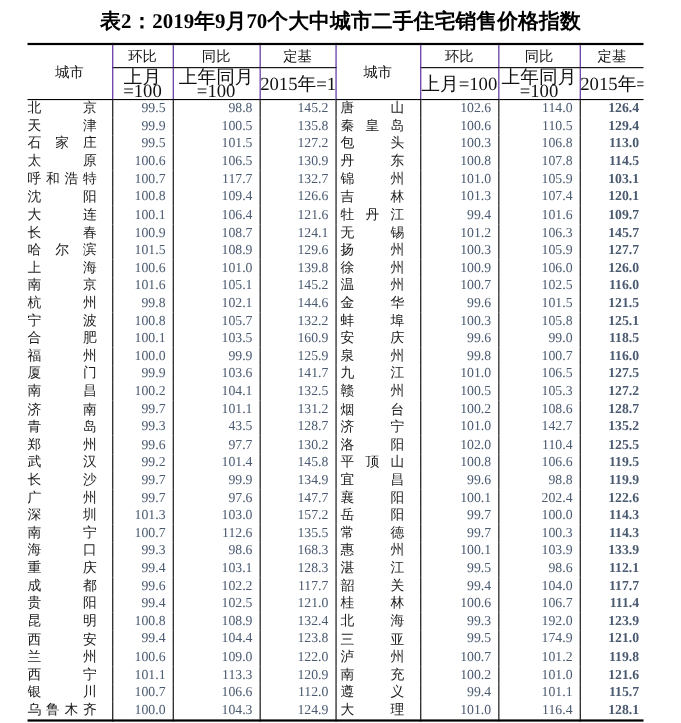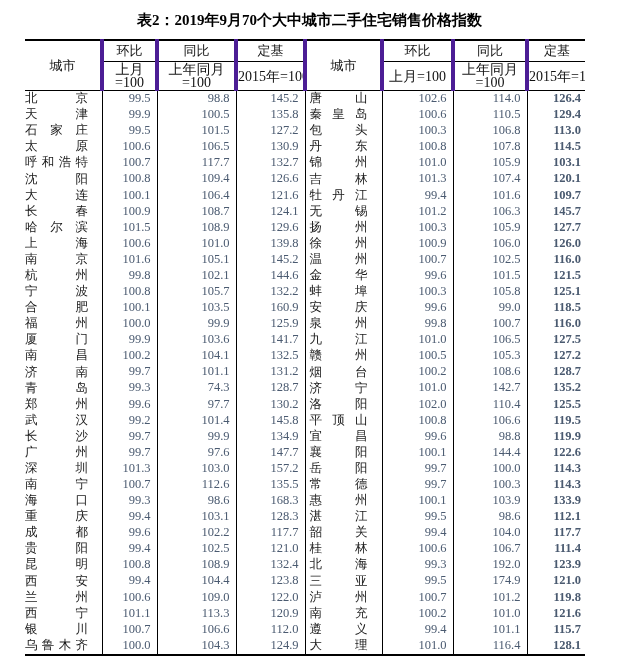--- a/index.html
+++ b/index.html
@@ -2,35 +2,35 @@
 <html><head>
 <meta charset="utf-8">
 <style>
   html, body { margin:0; padding:0; }
   body {
     width:619px; height:657px; background:#ffffff;
     font-family:"Liberation Serif","DejaVu Serif",serif;
     color:#1a1a1a;
   }
   .title {
-    text-align:center; font-weight:bold; font-size:15px;
+    text-align:center; font-weight:bold; font-size:19px;
     padding-top:9px; height:30px; line-height:22px; color:#000;
   }
   table.tbl {
     border-collapse:collapse; table-layout:fixed;
     width:560px; margin-left:25px;
     border-top:2px solid #000; border-bottom:2px solid #000;
   }
   th, td { padding:0; margin:0; overflow:hidden; white-space:nowrap; }
   th {
     font-weight:normal; font-size:13px; color:#111;
-    border-right:4px solid #4c1d95; text-align:center;
+    border-right:1px solid #4c1d95; text-align:center;
   }
   tr.h1 th { height:20px; border-bottom:1px solid #000; }
-  tr.h2 th { height:28px; border-bottom:1.5px solid #000; font-size:14px; line-height:13px; }
+  tr.h2 th { height:28px; border-bottom:1.5px solid #000; font-size:17px; line-height:13px; }
   th.cityh { border-bottom:1.5px solid #000; font-size:13px; }
   th.last, td.last { border-right:none; }
   td { height:15.9px; border-right:1px solid #000; font-size:12.5px; line-height:15.9px; }
   td.num { text-align:right; padding-right:6px; color:#4a5a70; }
   td.num.last { padding-right:4px;font-weight:bold; }
   td.cityc { text-align:left; color:#1a1a1a; }
   .cj {
     display:inline-block; text-align:justify; text-align-last:justify;
     vertical-align:middle; color:#1a1a1a;
   }
@@ -278,21 +278,21 @@
     <td class="num">131.2</td>
     <td class="cityc"><span class="cj cjR">烟台</span></td>
     <td class="num">100.2</td>
     <td class="num">108.6</td>
     <td class="num last">128.7</td>
   </tr>
 
   <tr>
     <td class="cityc"><span class="cj cjL">青岛</span></td>
     <td class="num">99.3</td>
-    <td class="num">74.3</td>
+    <td class="num">43.5</td>
     <td class="num">128.7</td>
     <td class="cityc"><span class="cj cjR">济宁</span></td>
     <td class="num">101.0</td>
     <td class="num">142.7</td>
     <td class="num last">135.2</td>
   </tr>
 
   <tr>
     <td class="cityc"><span class="cj cjL">郑州</span></td>
     <td class="num">99.6</td>
@@ -326,21 +326,21 @@
     <td class="num last">119.9</td>
   </tr>
 
   <tr>
     <td class="cityc"><span class="cj cjL">广州</span></td>
     <td class="num">99.7</td>
     <td class="num">97.6</td>
     <td class="num">147.7</td>
     <td class="cityc"><span class="cj cjR">襄阳</span></td>
     <td class="num">100.1</td>
-    <td class="num">144.4</td>
+    <td class="num">202.4</td>
     <td class="num last">122.6</td>
   </tr>
 
   <tr>
     <td class="cityc"><span class="cj cjL">深圳</span></td>
     <td class="num">101.3</td>
     <td class="num">103.0</td>
     <td class="num">157.2</td>
     <td class="cityc"><span class="cj cjR">岳阳</span></td>
     <td class="num">99.7</td>

